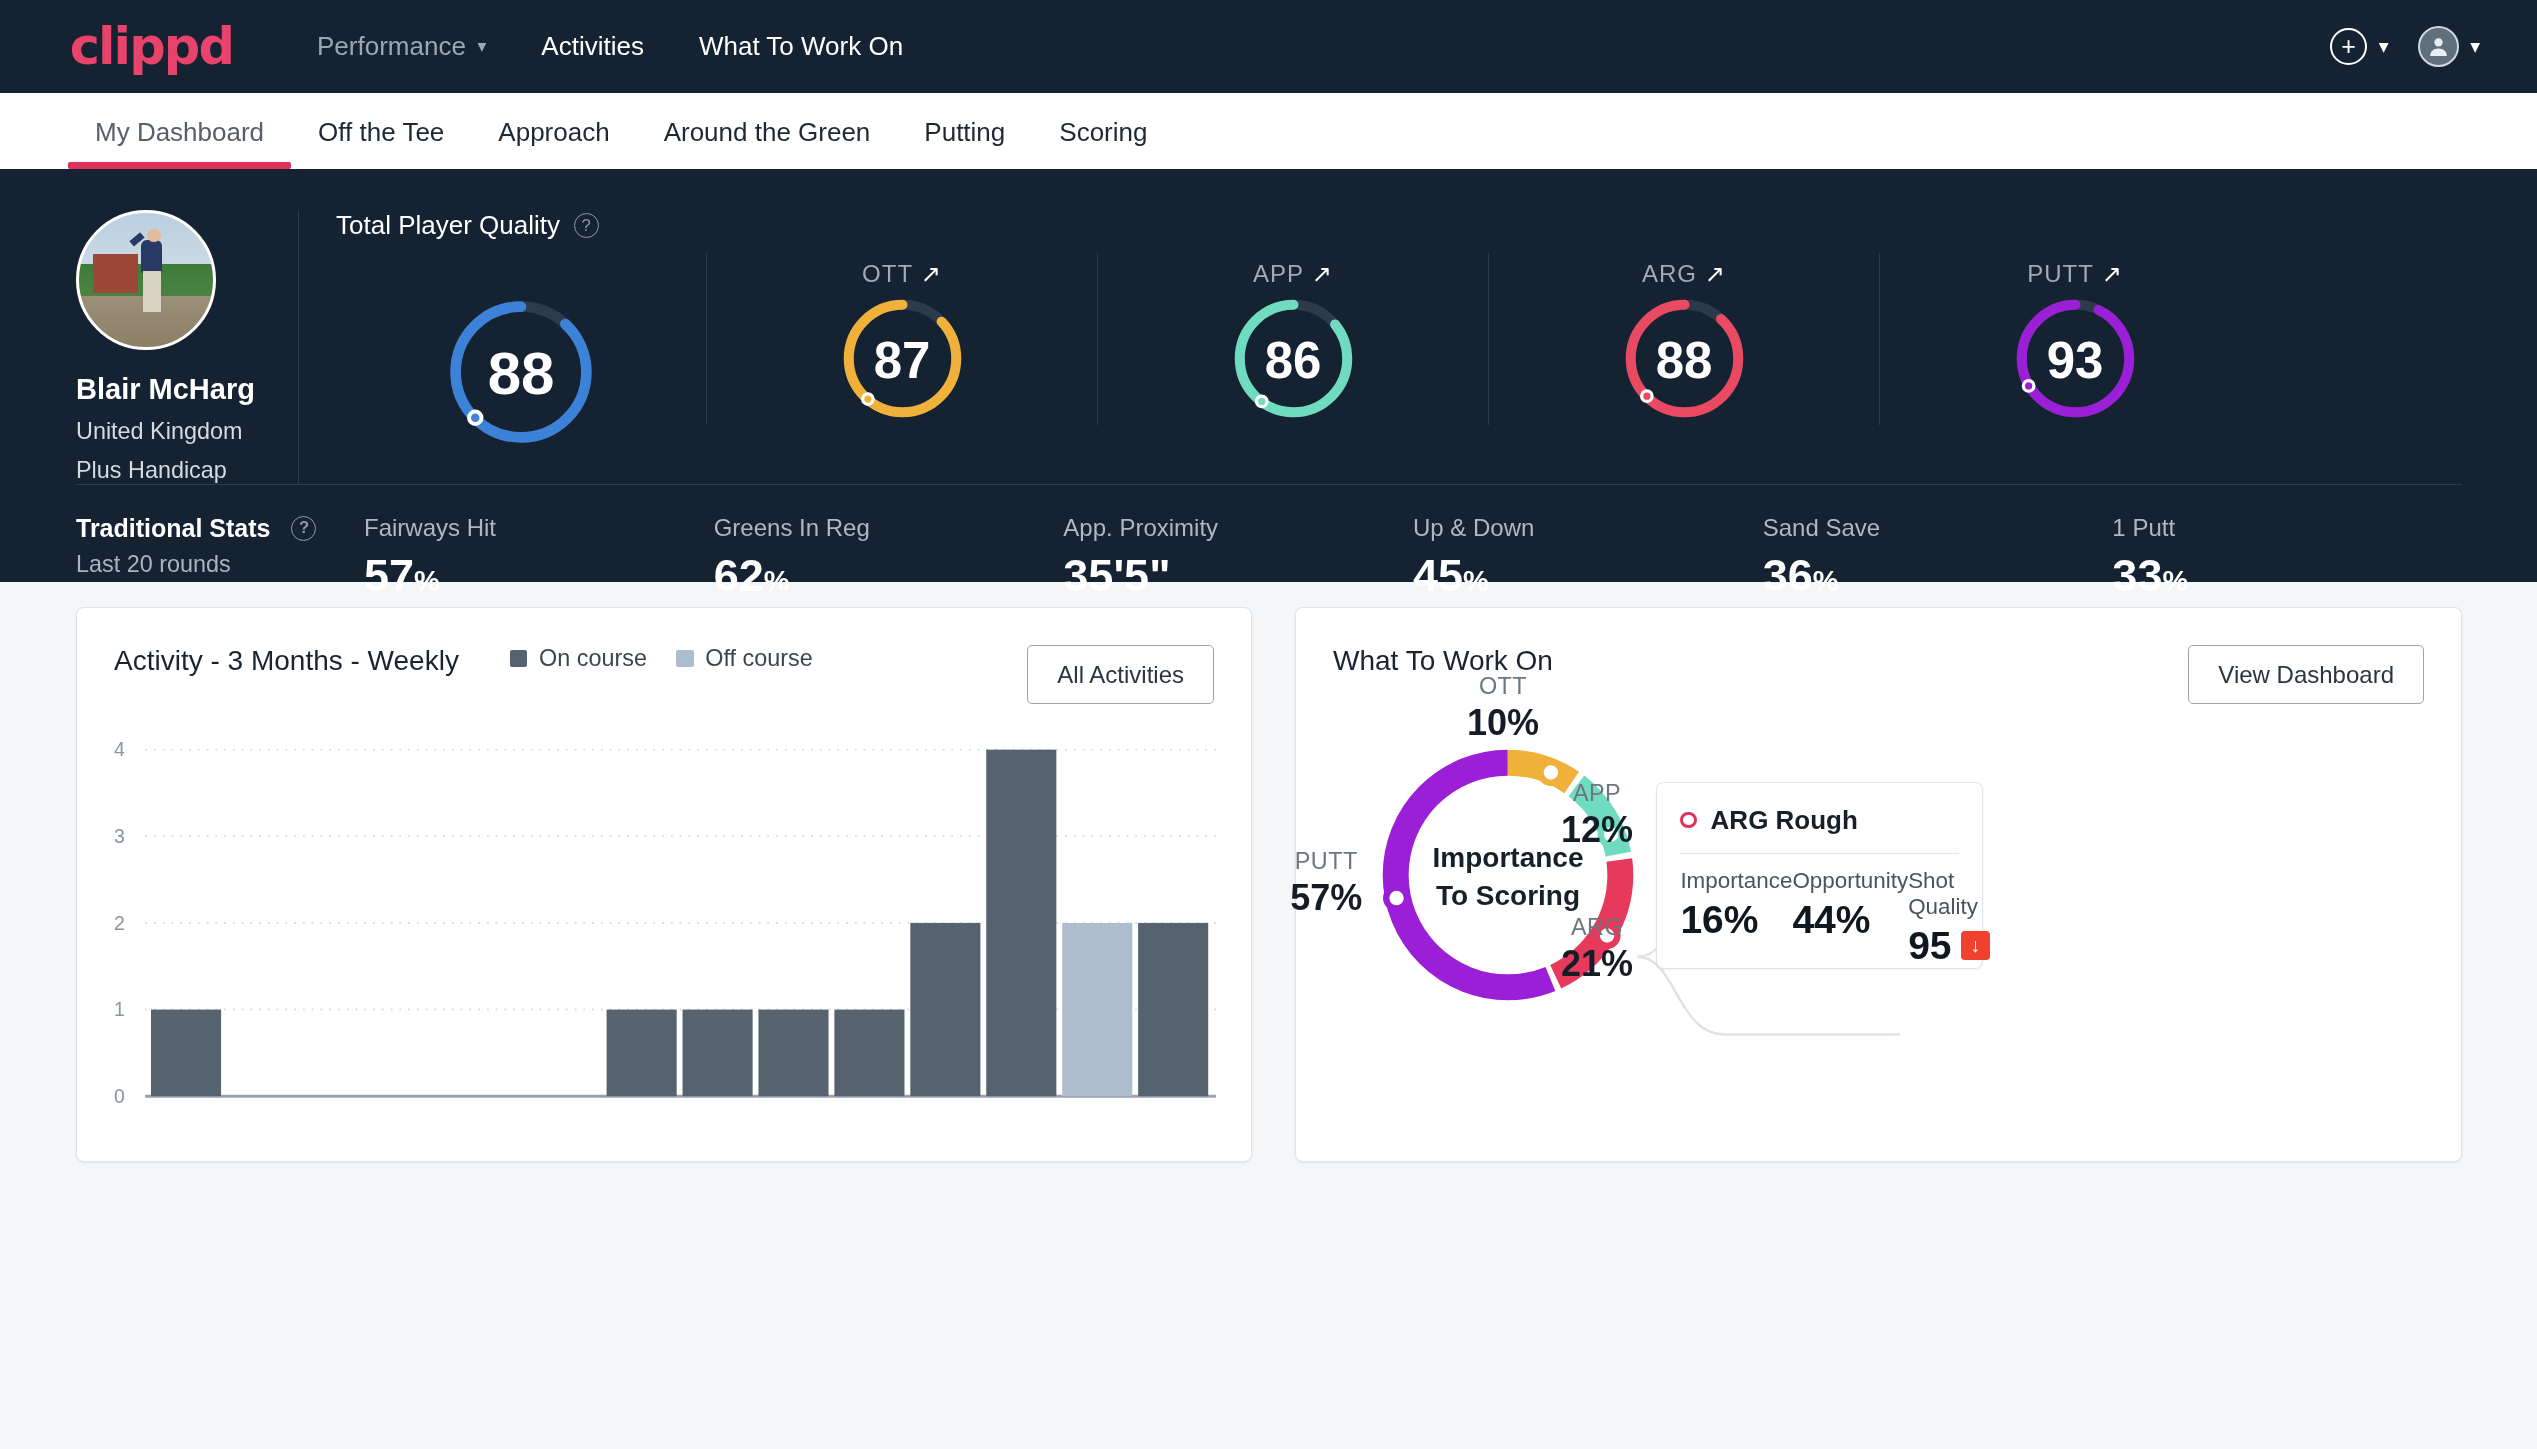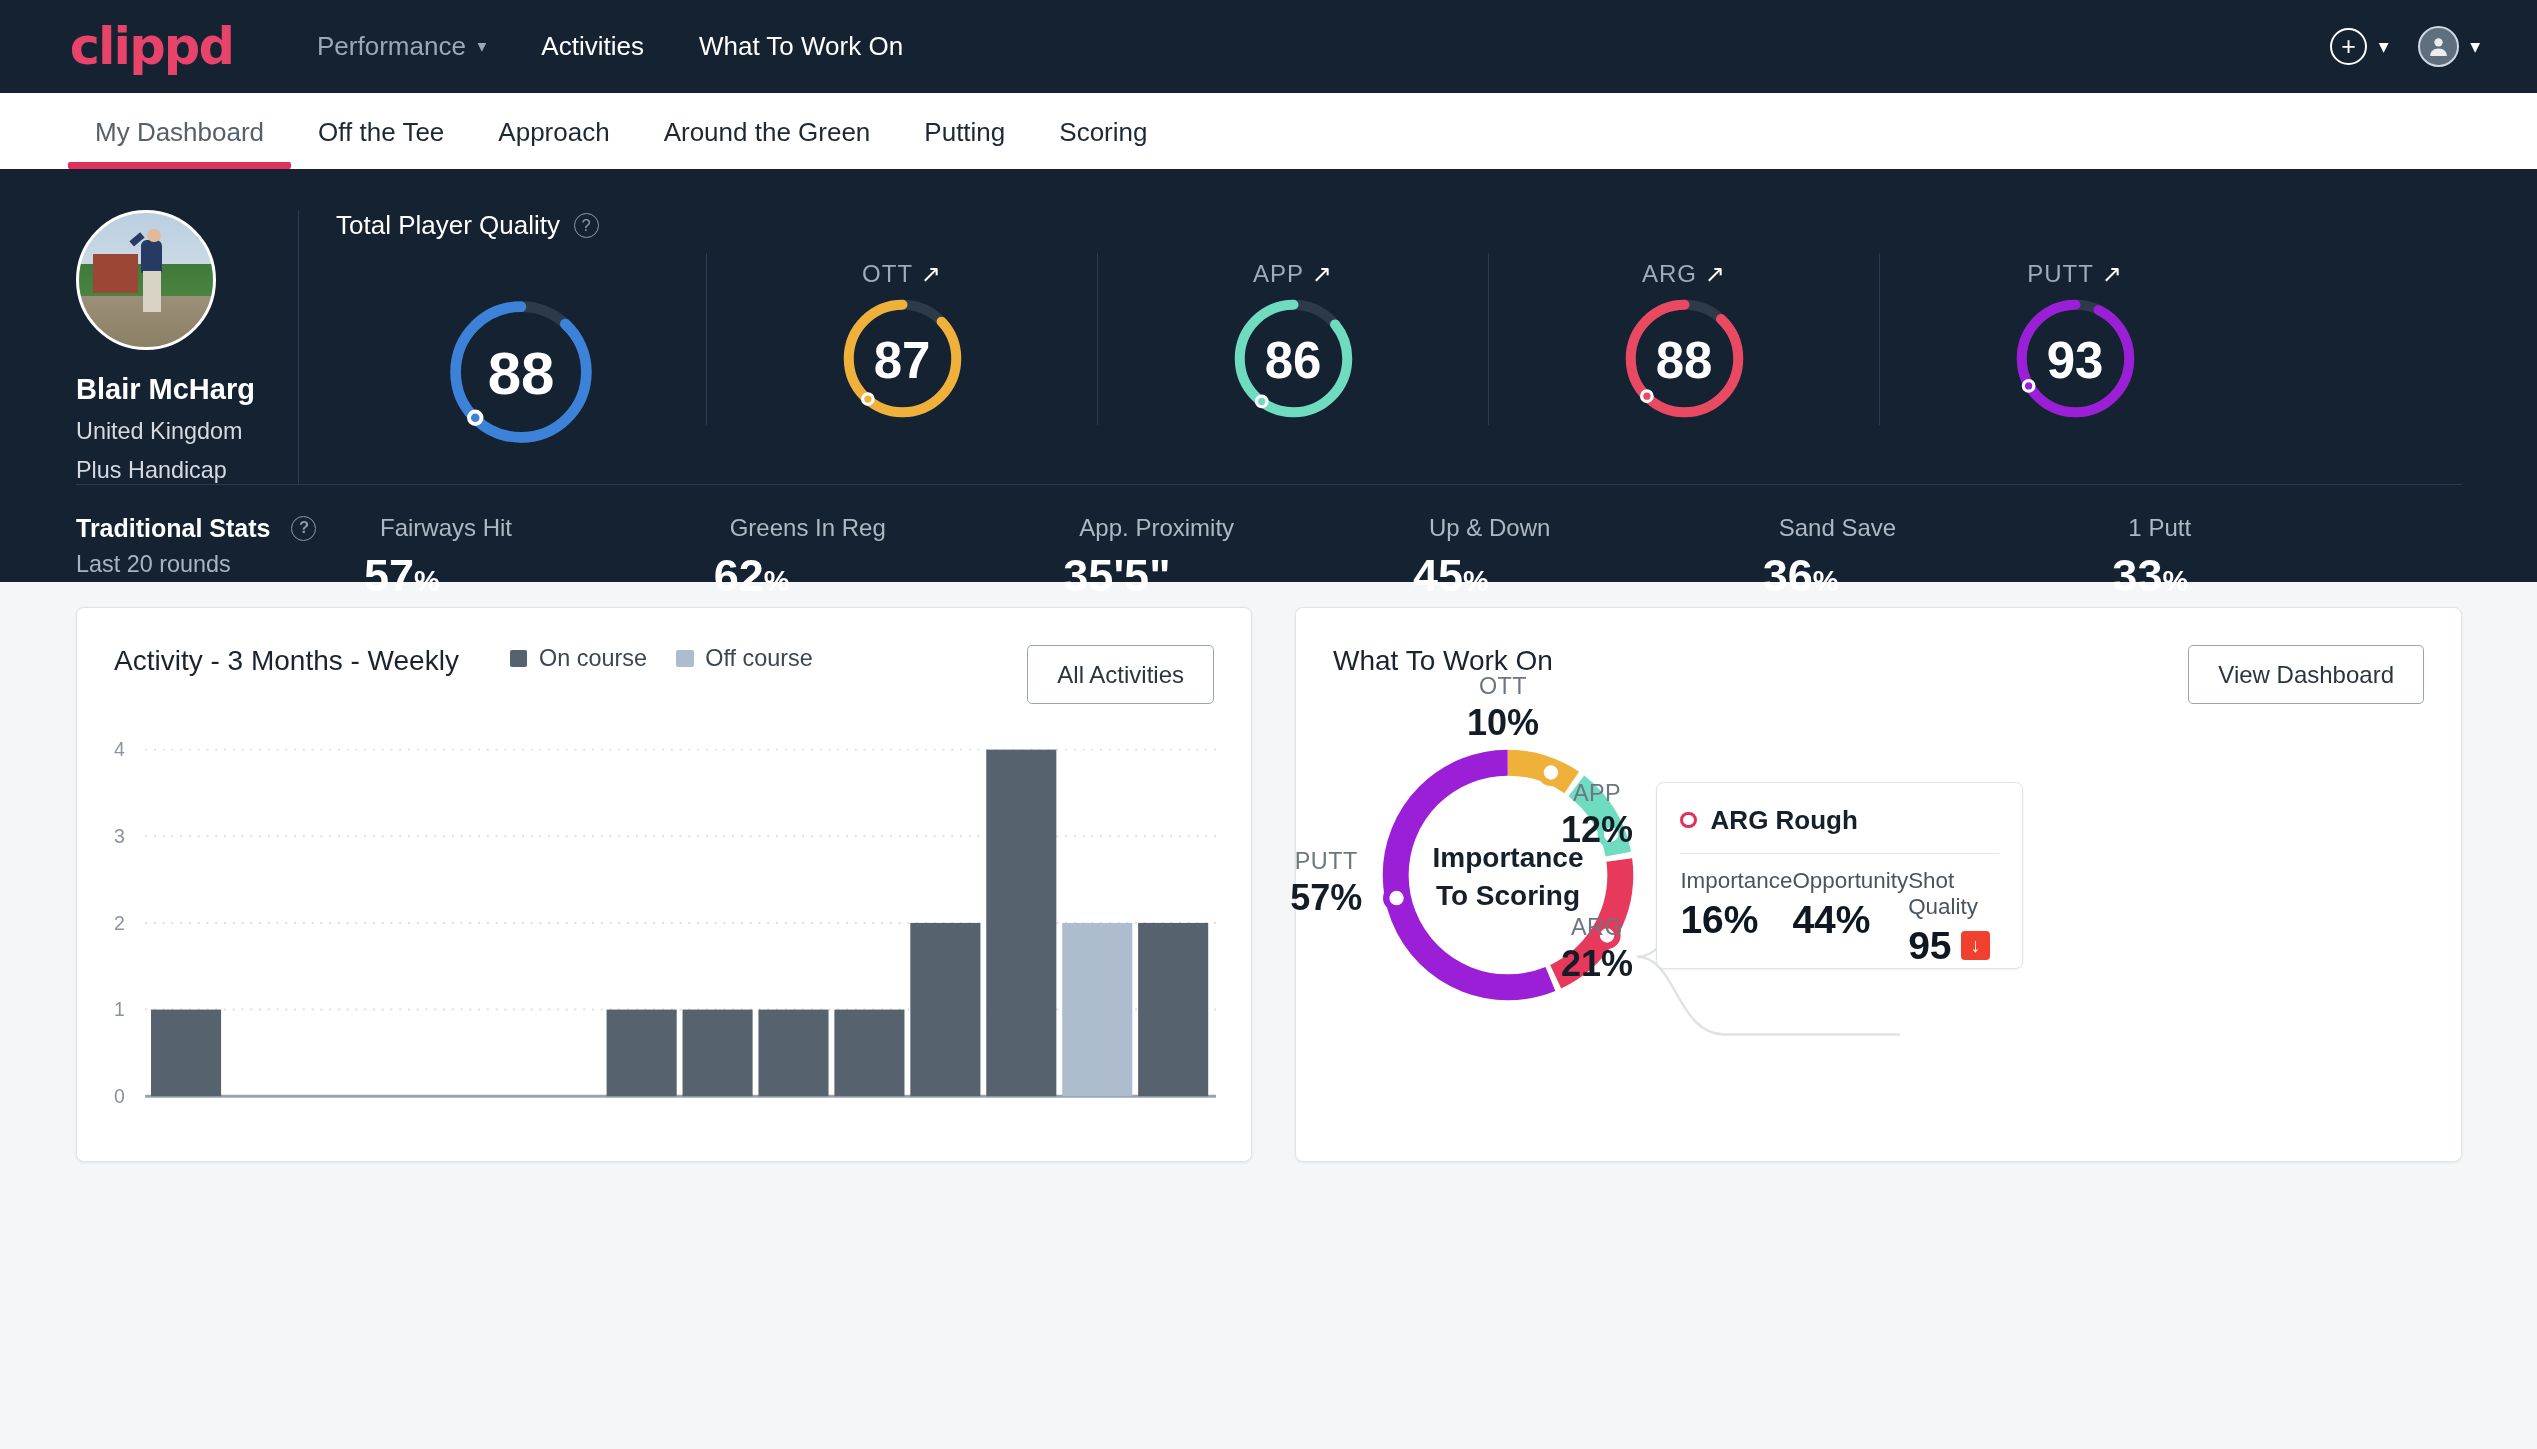--- a/index.html
+++ b/index.html
@@ -130,21 +130,21 @@
     padding-top: 29px; display: flex; align-items: flex-start;
   }
   .trad-left { width: 288px; flex: none; }
   .trad-title {
     color: #ffffff; font-size: 25px; font-weight: bold;
     display: flex; align-items: center; gap: 21px;
   }
   .trad-sub { color: #aab4bf; font-size: 23.4px; margin-top: 7.8px; }
   .stats { flex: 1; display: flex; }
   .stat { flex: 1; }
-  .stat-label { color: #aeb8c2; font-size: 24px; margin-left: 16px; }
+  .stat-label { color: #aeb8c2; font-size: 24px; }
   .stat-value {
     color: #ffffff; font-size: 45px; font-weight: bold; margin-top: 7.8px;
     display: flex; align-items: baseline;
   }
   .stat-unit { font-size: 29px; font-weight: bold; }
 
   
   .bottom {
     display: flex; gap: 43px; padding: 25px 76px 0 76px;
   }
@@ -176,21 +176,21 @@
   .donut-center {
     position: absolute; inset: 0; display: flex; flex-direction: column;
     align-items: center; justify-content: center;
     font-size: 28px; color: #16202b; font-weight: bold; line-height: 1.38;
   }
   .dlabel { position: absolute; text-align: center; }
   .dlabel .k { font-size: 23.4px; color: #6b7680; letter-spacing: 0.5px; }
   .dlabel .v { font-size: 36px; color: #141d26; font-weight: bold; margin-top: 1.9px; }
 
   .info-card {
-    position: absolute; left: 360px; top: 78px; width: 367px; height: 187px;
+    position: absolute; left: 360px; top: 78px; width: 327px; height: 187px;
     border: 1px solid #dfe4e9; border-radius: 7.8px; background: #fff;
     box-shadow: 0 1px 2.9px rgba(0,0,0,.06); padding: 21.4px 23.4px;
   }
   .info-head { display: flex; align-items: center; gap: 13.6px; }
   .ring-dot {
     width: 16.6px; height: 16.6px; border-radius: 50%;
     border: 3.9px solid #e0315b;
   }
   .info-title { font-size: 26px; color: #16202b; font-weight: bold; }
   .info-rule { height: 1px; background: #e3e7eb; margin: 17.5px 0 13.6px 0; }

